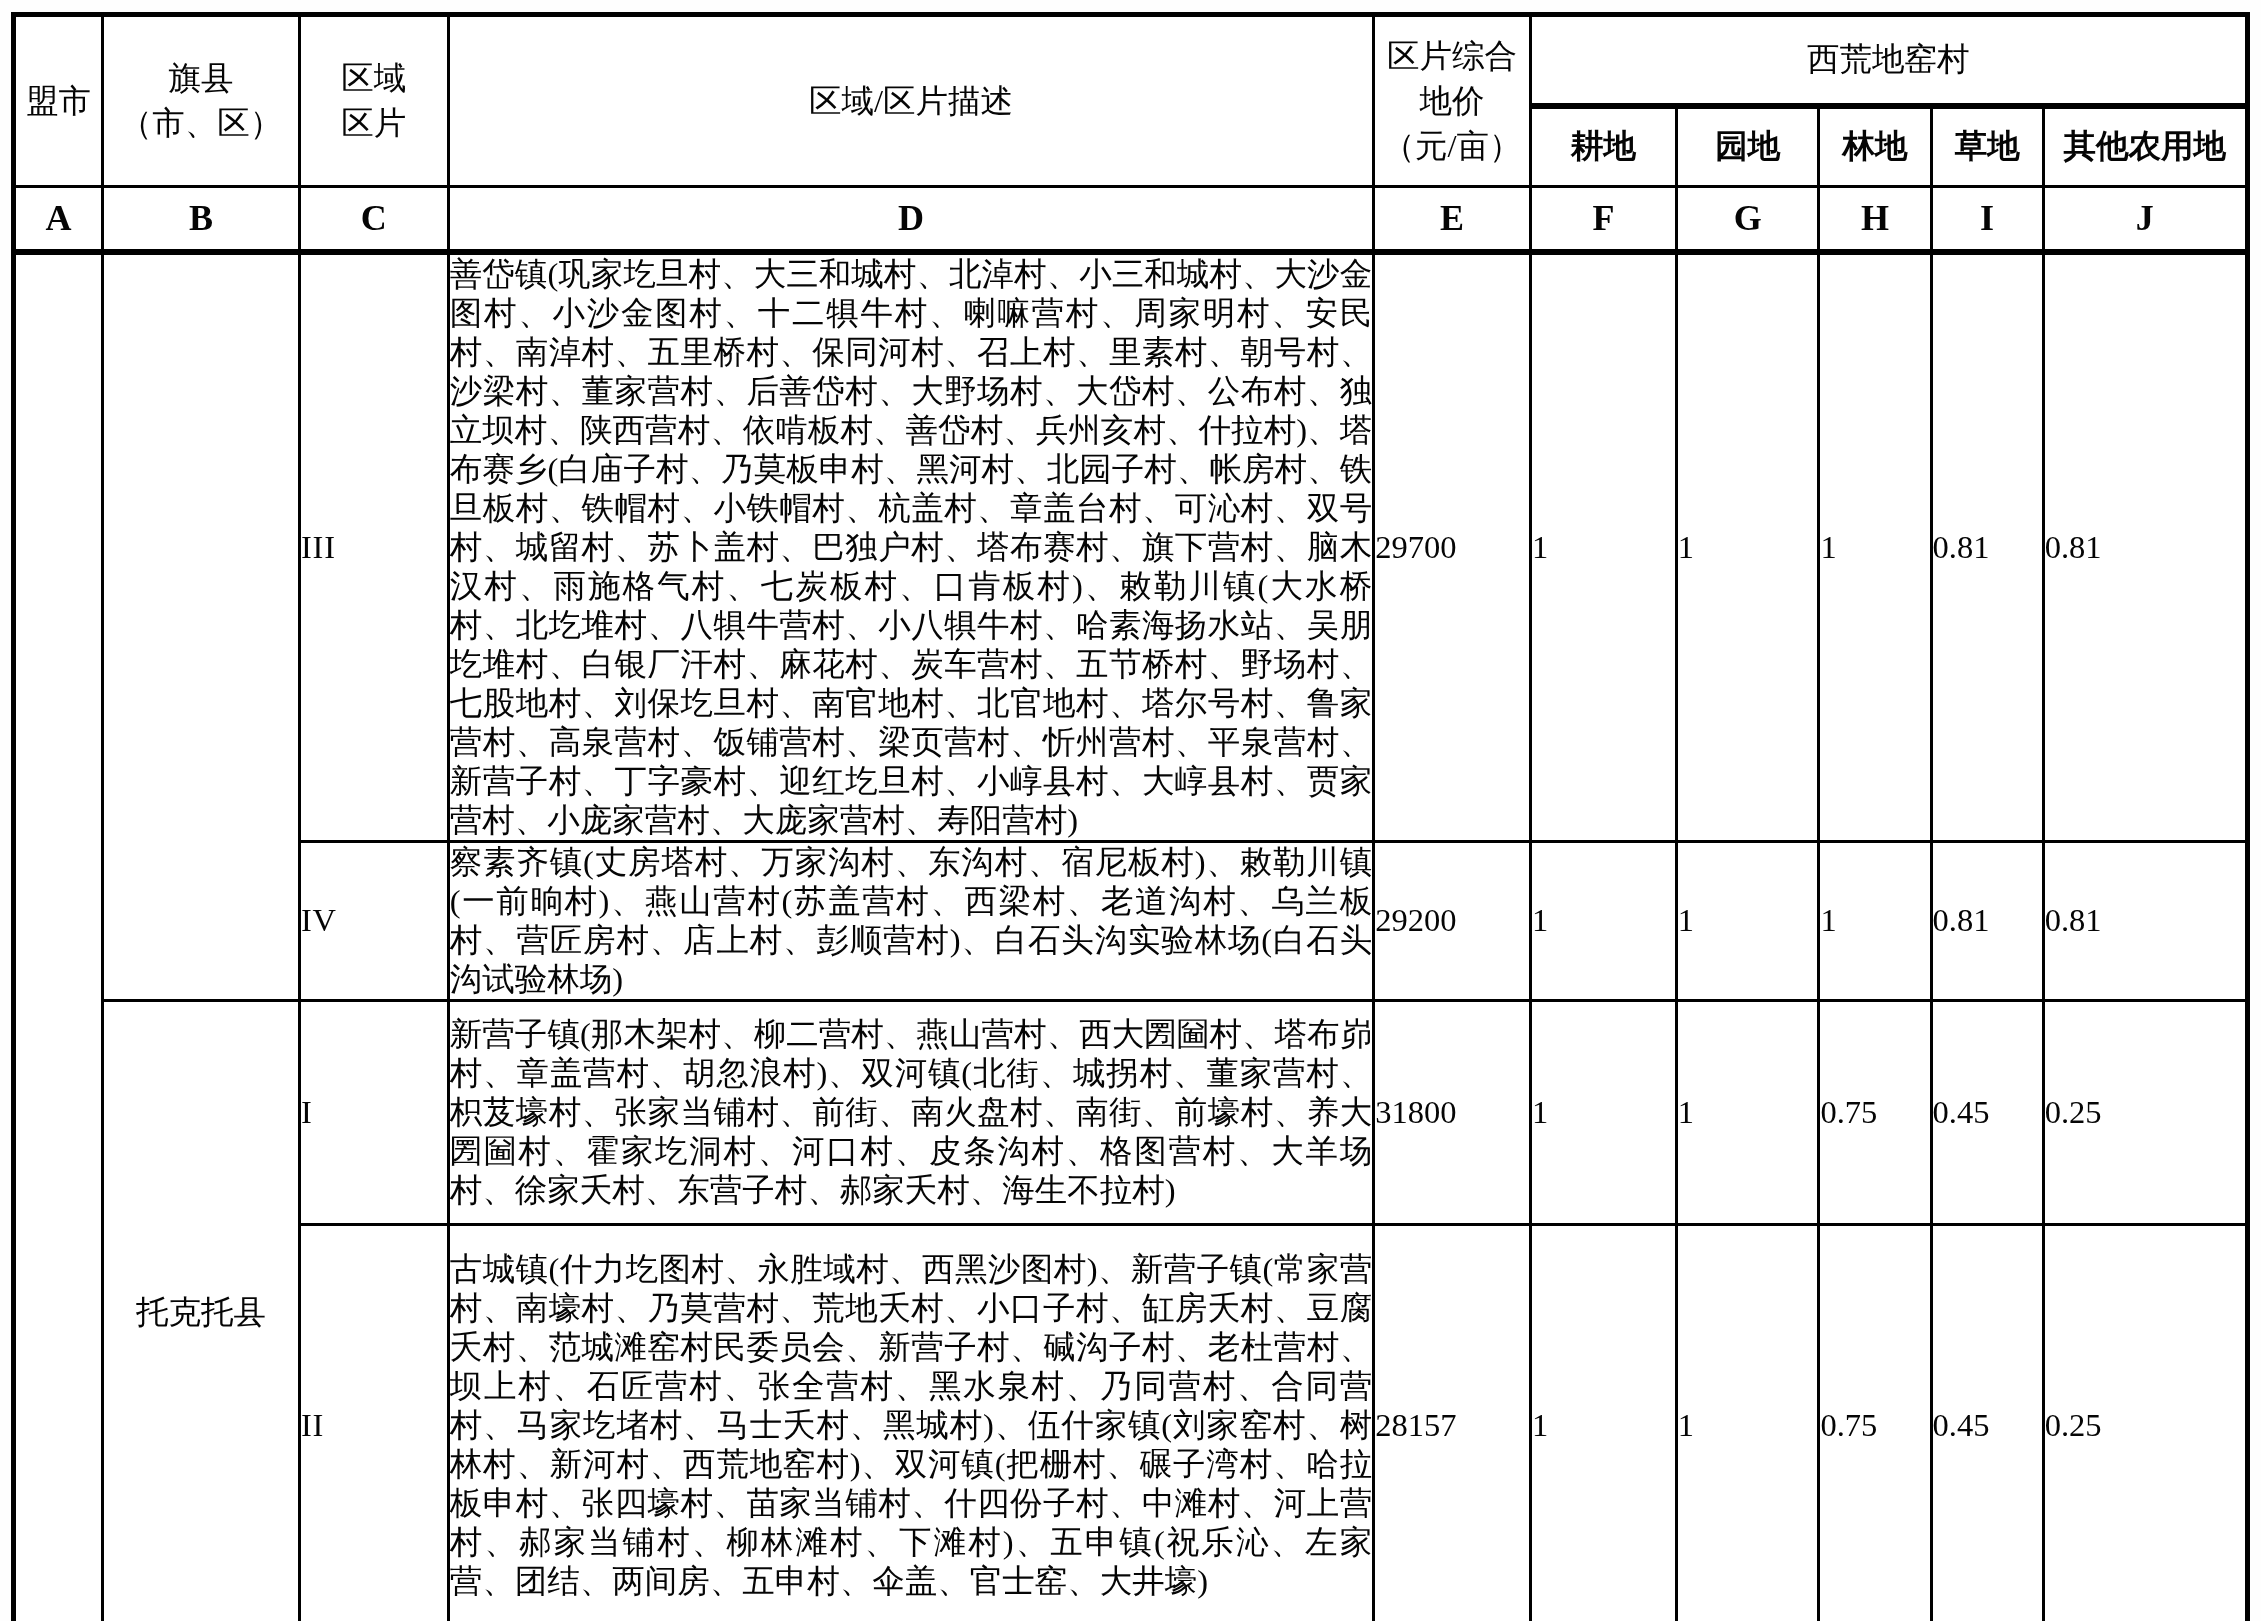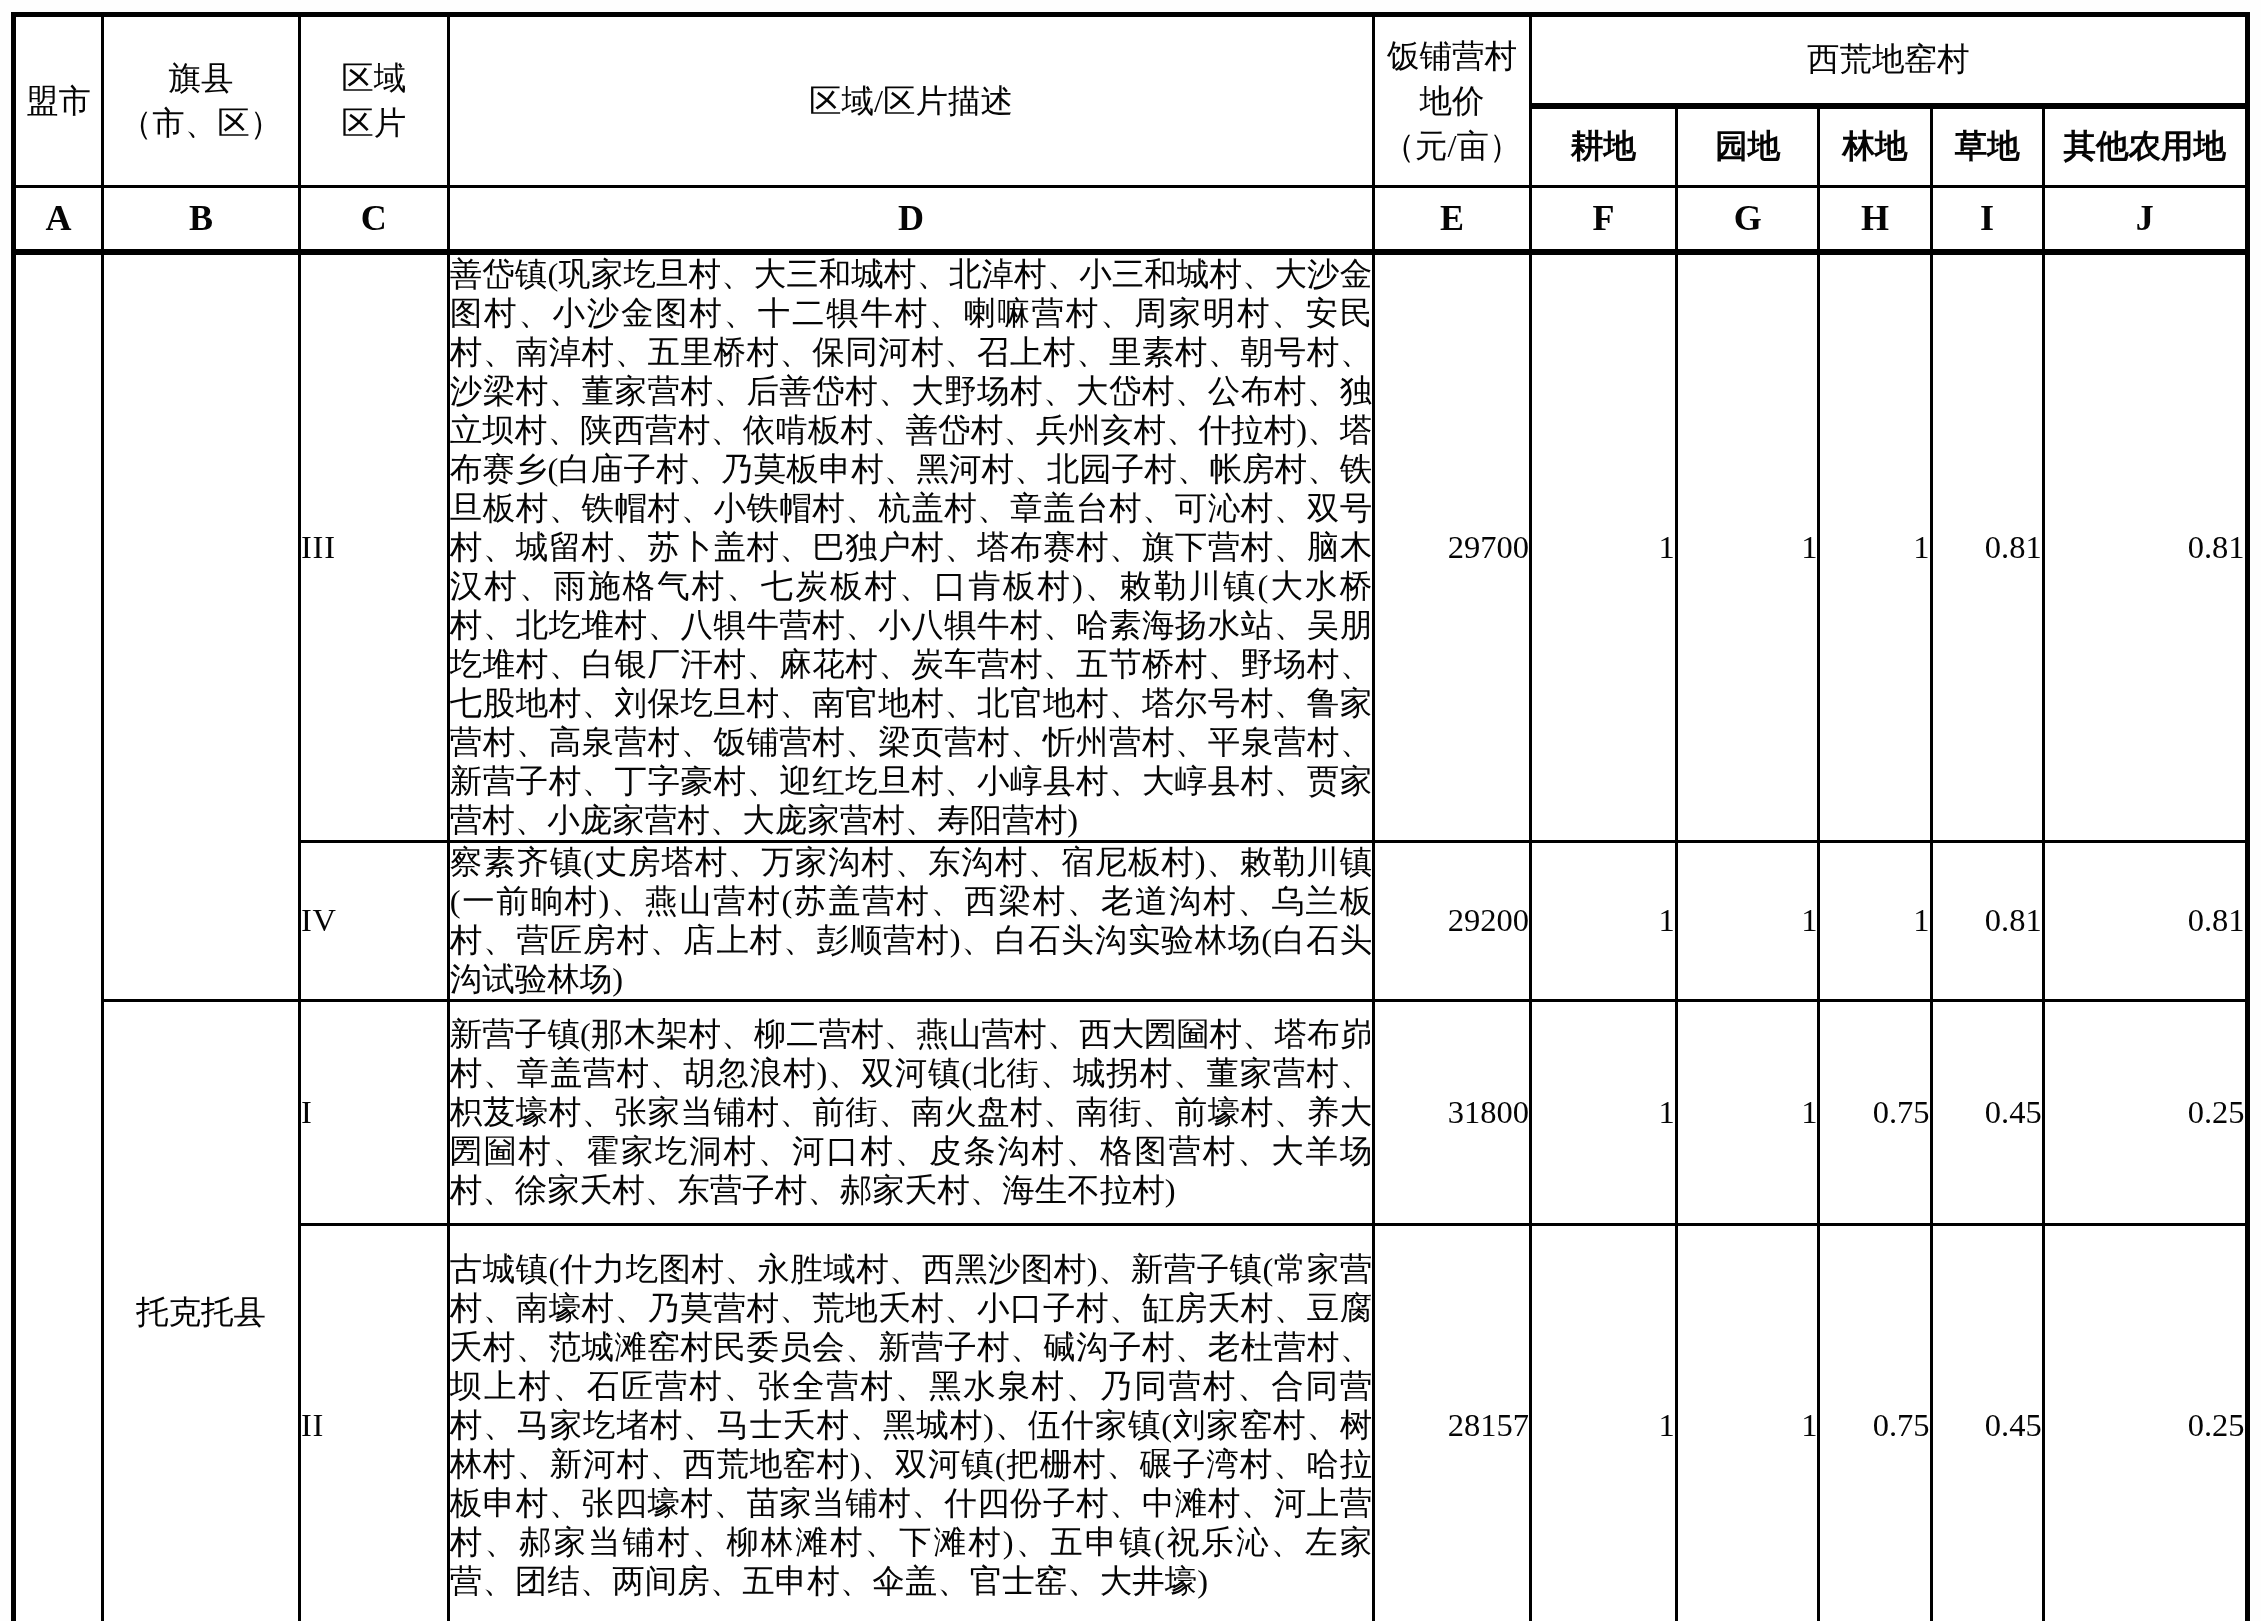--- a/index.html
+++ b/index.html
@@ -60,21 +60,21 @@
   }
   td.desc{
     vertical-align:middle;
     font-size:32.5px;line-height:39px;
     padding:4.9px 6.5px 4.9px 4.9px;
     text-align:justify;
     text-justify:inter-character;
     margin-top:28px;
   }
   td.num{
-    text-align:right;vertical-align:middle;
+    text-align:left;vertical-align:middle;
     font-size:32.5px;
   }
   td.county{
     text-align:center;vertical-align:middle;
     font-size:32.5px;
   }
 </style>
 </head>
 <body>
 
@@ -94,21 +94,21 @@
     </colgroup>
 
     <tbody>
         <tr class="head1">
       <th class="hcell" rowspan="2">盟市</th>
       <th class="hcell" rowspan="2">旗县
 （市、区）</th>
       <th class="hcell" rowspan="2">区域
 区片</th>
       <th class="hcell" rowspan="2">区域/区片描述</th>
-      <th class="hcell" rowspan="2">饭铺营村
+      <th class="hcell" rowspan="2">区片综合
 地价
 （元/亩）</th>
       <th class="hcell" colspan="5">西荒地窑村</th>
     </tr>
 
     <tr class="head2">
       <th class="hcell">耕地</th>
       <th class="hcell">园地</th>
       <th class="hcell">林地</th>
       <th class="hcell">草地</th>

